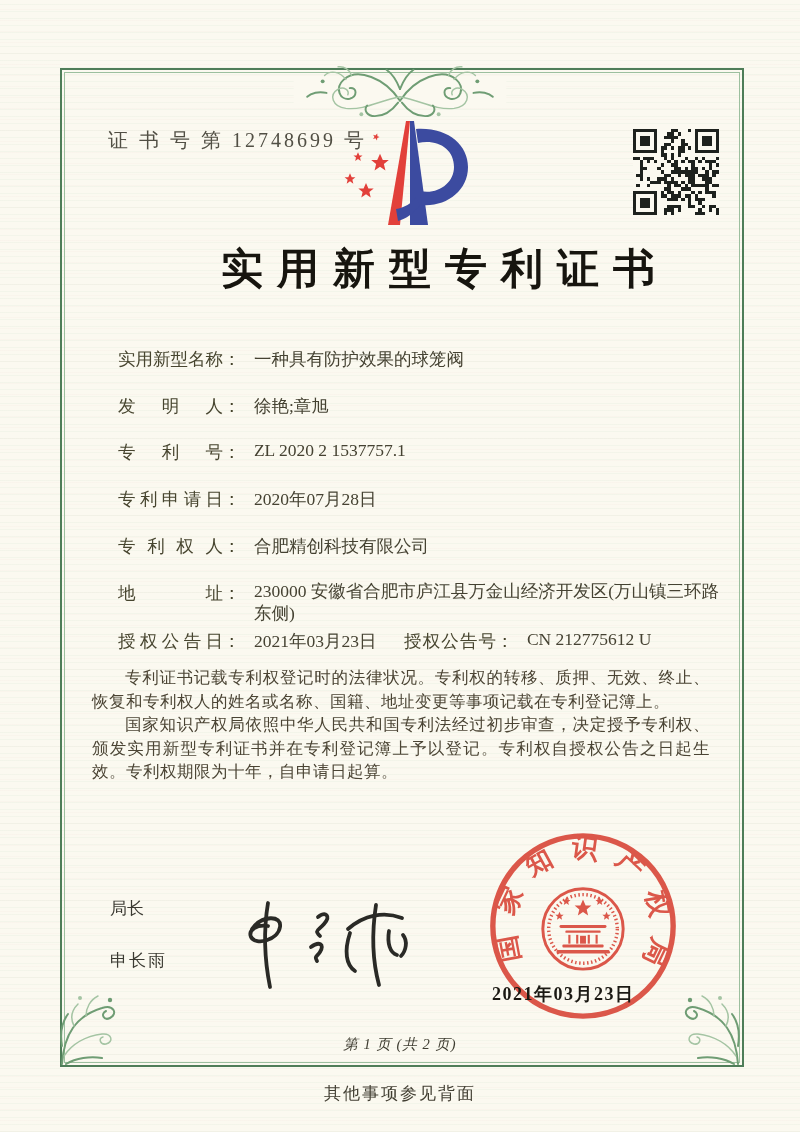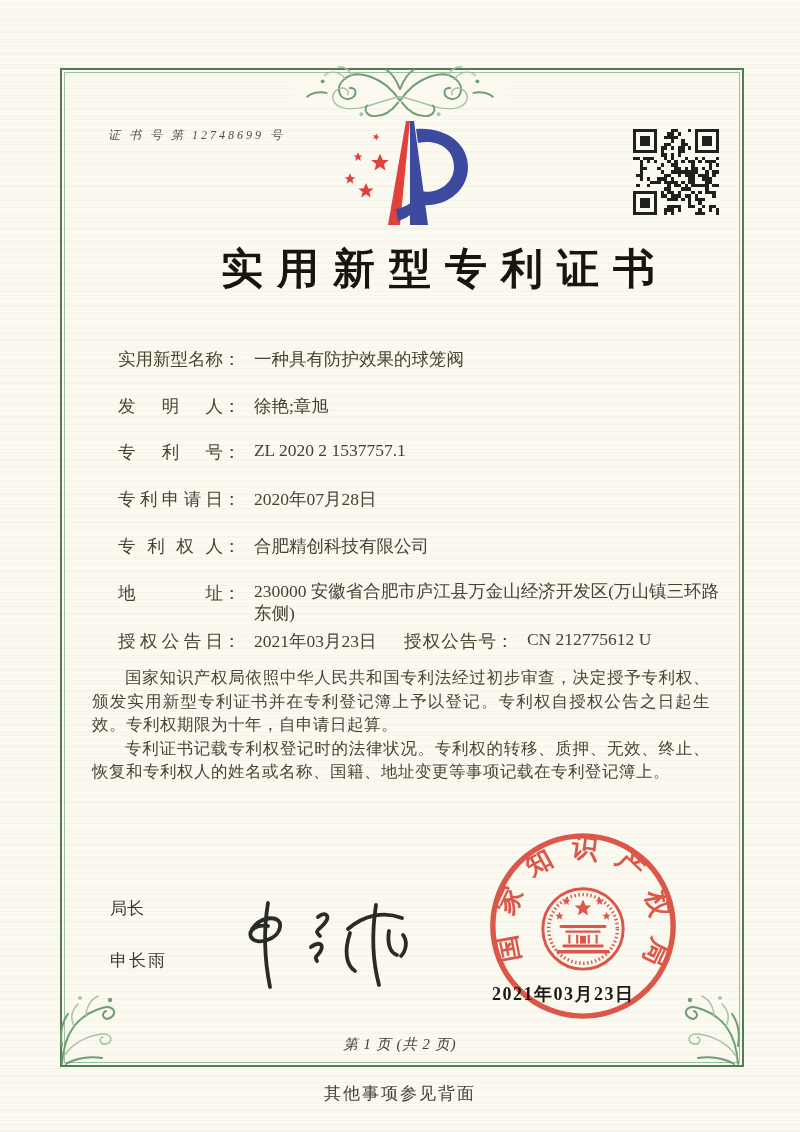--- a/index.html
+++ b/index.html
@@ -18,21 +18,21 @@
   }
   .frame-inner{
     position:absolute;left:2px;top:2px;right:2px;bottom:2px;
     border:1px solid #9cbf9e;
   }
   .ornament-top{position:absolute;left:284px;top:52px;width:232px;height:78px;}
   .ornament-corner{position:absolute;width:72px;height:82px;}
   .ornament-bl{left:52px;top:986px;}
   .ornament-br{right:52px;top:986px;transform:scaleX(-1);}
   .cert-number{
-    position:absolute;left:108px;top:127px;font-size:12px;letter-spacing:3px;color:#514f44;font-style:italic;
+    position:absolute;left:108px;top:127px;font-size:20px;letter-spacing:3px;color:#514f44;
   }
   .logo{position:absolute;left:336px;top:113px;width:146px;height:120px;}
   .qr{position:absolute;left:633px;top:129px;width:86px;height:86px;}
   .title{
     position:absolute;left:0;top:241px;width:100%;text-align:center;
     font-size:42px;font-weight:600;letter-spacing:14px;text-indent:14px;color:#17150f;margin-left:38px;
   }
   .fields{position:absolute;left:108px;top:0;width:608px;font-size:17.5px;color:#45432b;}
   .field-row{position:absolute;left:0;white-space:nowrap;margin-left:10px;}
   .field-label{
@@ -366,22 +366,22 @@
       <span class="field-label">授权公告日</span><span class="field-colon">：</span>
       <span class="field-value">2021年03月23日</span>
       <span class="pair-b">
         <span class="field-label">授权公告号</span><span class="field-colon">：</span>
         <span class="field-value">CN 212775612 U</span>
       </span>
     </div>
   </div>
 
   <div class="paragraphs">
+    <p>专利证书记载专利权登记时的法律状况。专利权的转移、质押、无效、终止、恢复和专利权人的姓名或名称、国籍、地址变更等事项记载在专利登记簿上。</p>
     <p>国家知识产权局依照中华人民共和国专利法经过初步审查，决定授予专利权、颁发实用新型专利证书并在专利登记簿上予以登记。专利权自授权公告之日起生效。专利权期限为十年，自申请日起算。</p>
-    <p>专利证书记载专利权登记时的法律状况。专利权的转移、质押、无效、终止、恢复和专利权人的姓名或名称、国籍、地址变更等事项记载在专利登记簿上。</p>
   </div>
 
   <div class="sig-title">局长</div>
   <div class="sig-name">申长雨</div>
   <svg class="signature" viewBox="0 0 205 100">
     <g fill="none" stroke="#2a2a26" stroke-width="3.8" stroke-linecap="round">
       <path d="M42,10 C38,34 38,64 44,94"></path>
       <path d="M26,36 C36,22 56,22 54,34 C52,47 30,53 25,44 C22,37 31,31 42,33"></path>
       <path d="M92,24 C100,18 105,23 98,31 C92,38 88,37 94,43"></path>
       <path d="M85,54 C93,48 99,51 94,59 C91,64 88,63 91,68"></path>

